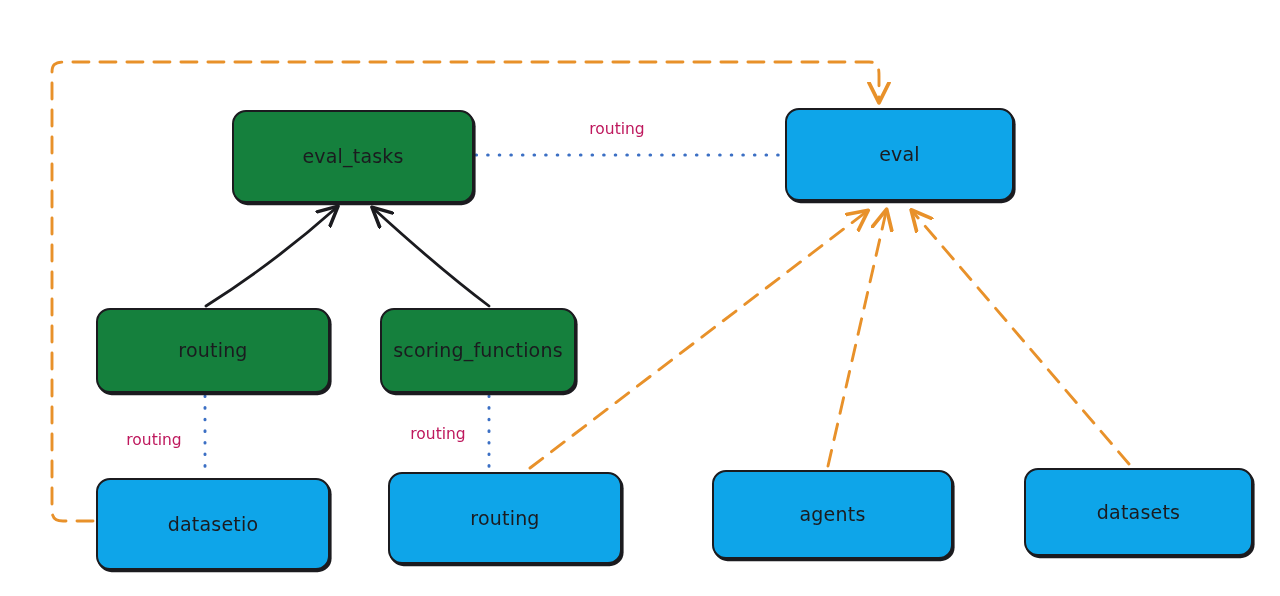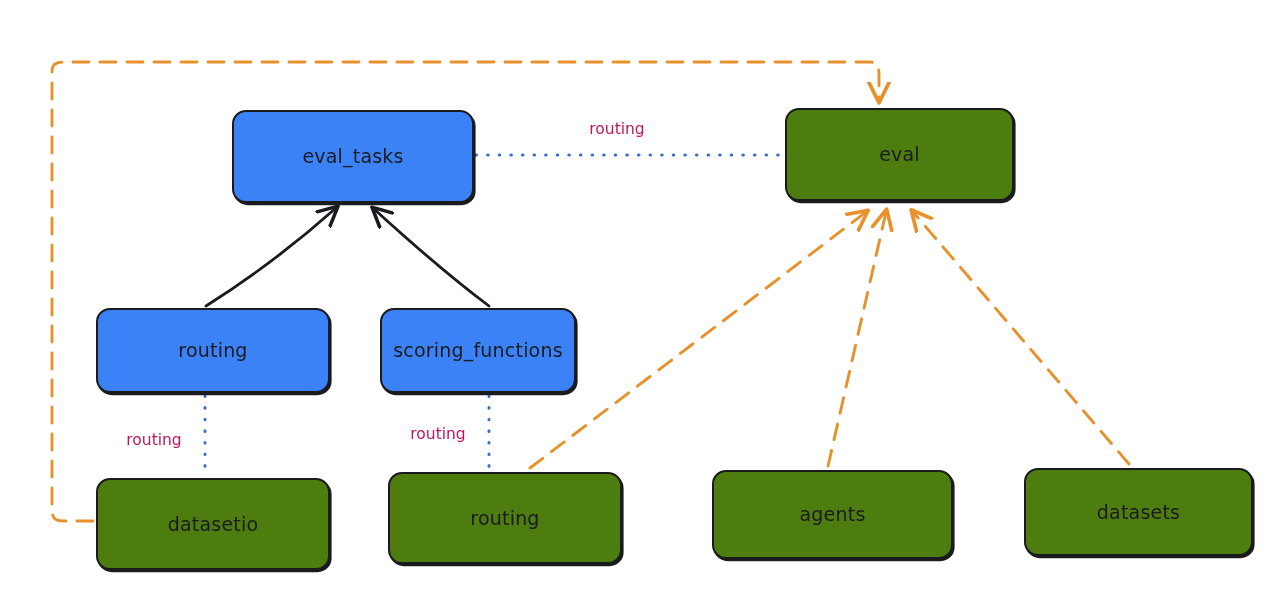--- a/index.html
+++ b/index.html
@@ -33,22 +33,22 @@
     display: flex;
     align-items: center;
     justify-content: center;
     text-align: center;
     color: #1b1b1f;
     font-family: "DejaVu Sans", sans-serif;
     font-size: 19px;
     letter-spacing: 0.2px;
     box-shadow: 1.6px 2.2px 0 0 #1b1b1f;
   }
-  .node.blue { background: #3b82f6; }
-  .node.green { background: #4d7c0f; }
+  .node.blue { background: #15803d; }
+  .node.green { background: #0ea5e9; }
   .node-label {
     pointer-events: none;
     padding: 0 8px;
     line-height: 1.1;
   }
   .edge-label {
     position: absolute;
     color: #be185d;
     font-family: "DejaVu Sans", sans-serif;
     font-size: 15.5px;

